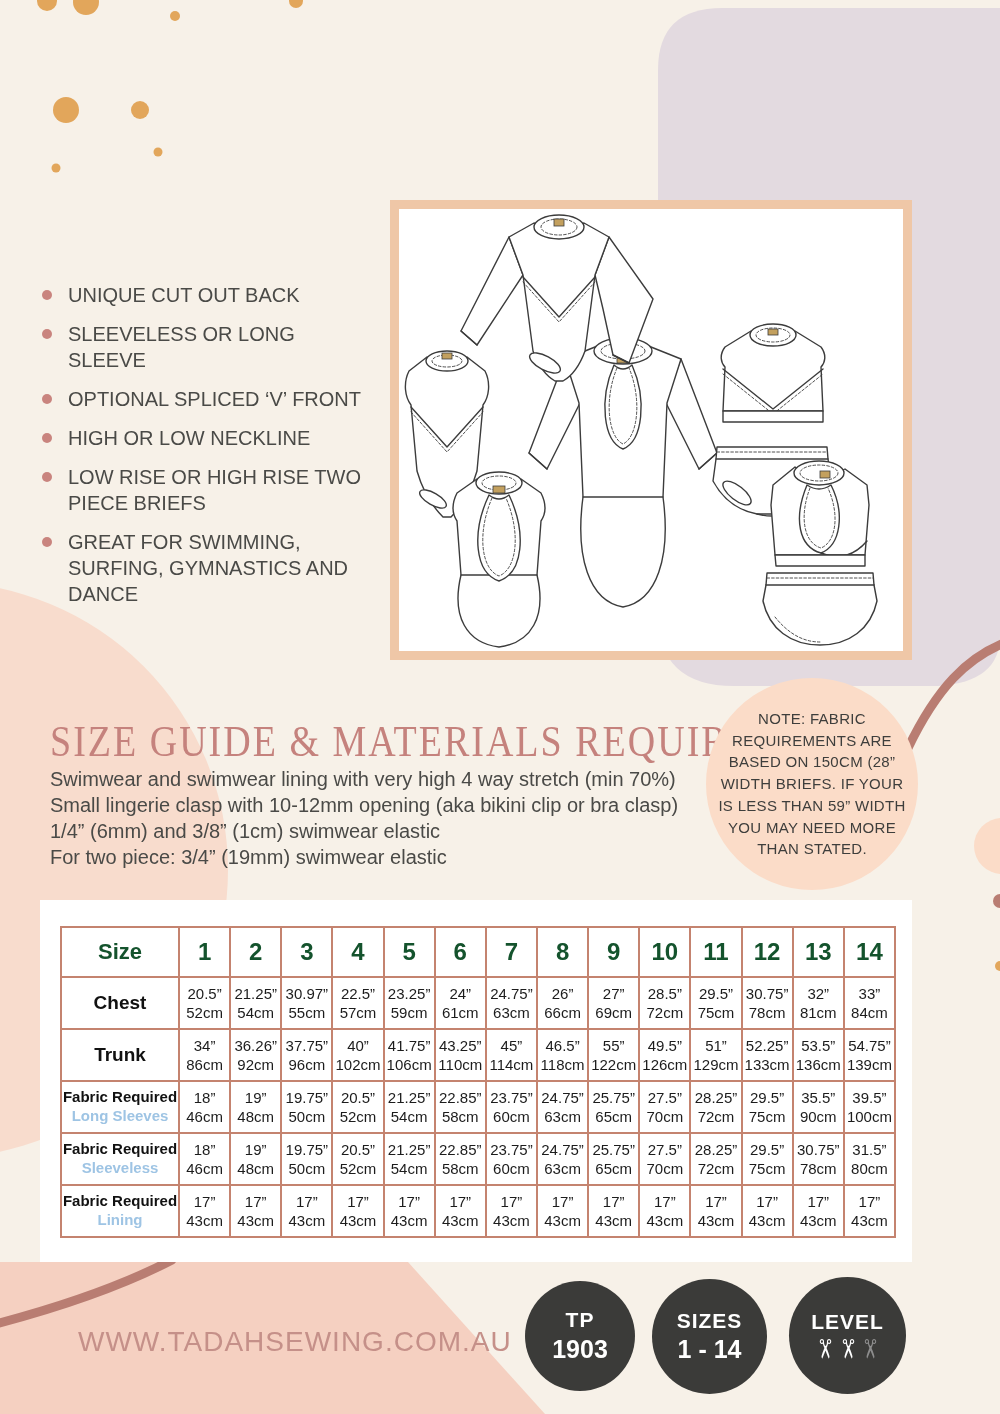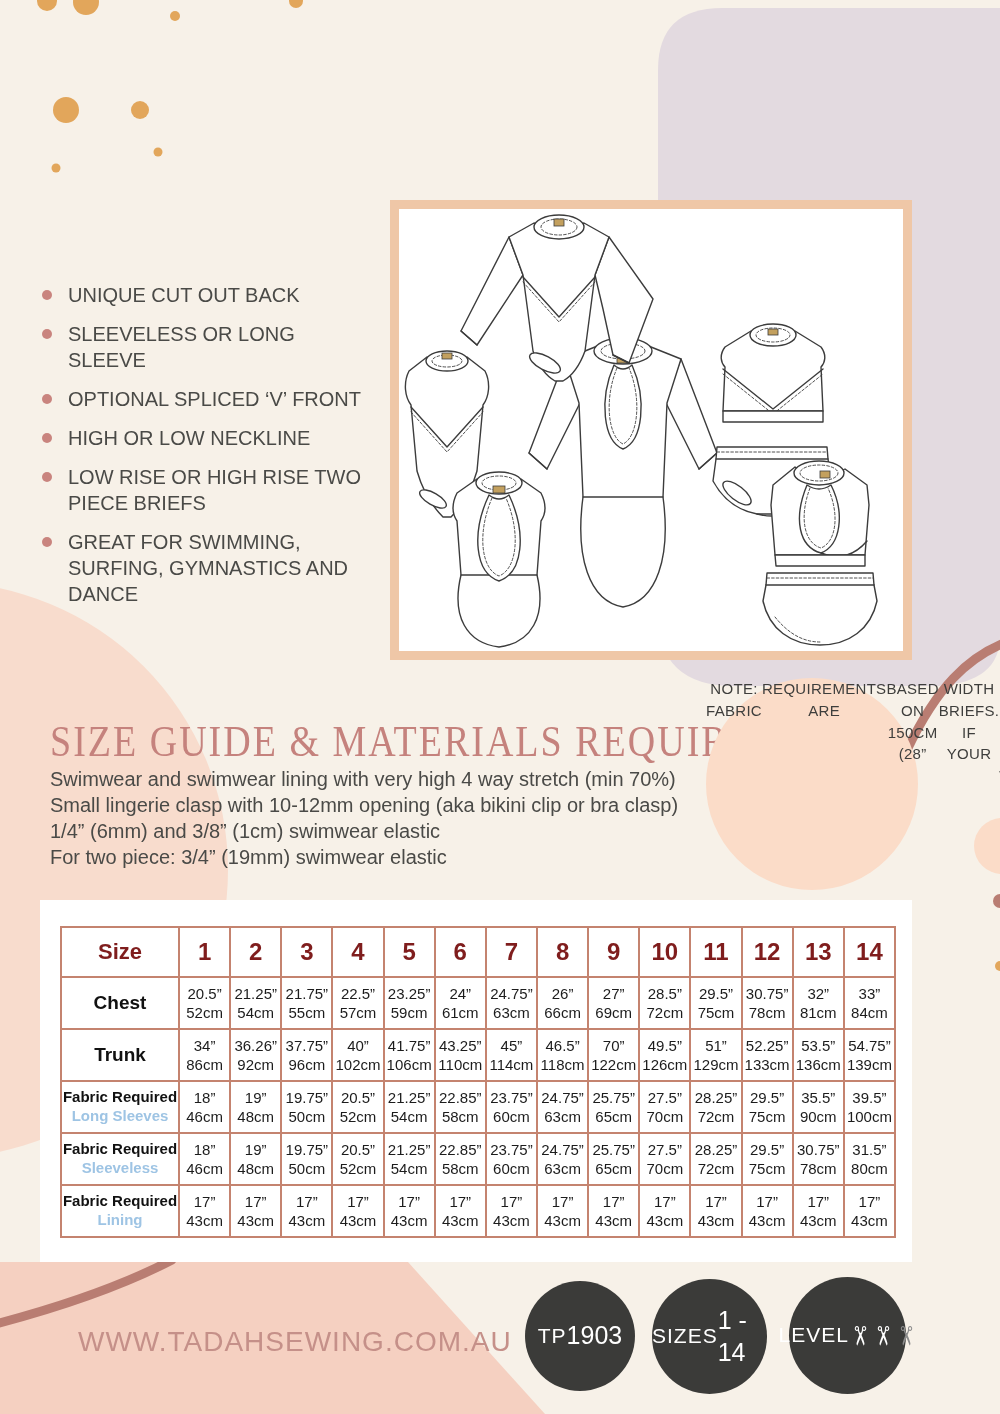--- a/index.html
+++ b/index.html
@@ -32,44 +32,44 @@
   .features .dot{position:absolute;left:2px;top:8px;width:10px;height:10px;
        border-radius:50%;background:var(--rose,#c9847e)}
 
   
   .sg-head{position:absolute;left:50px;top:716px;margin:0;font-weight:normal;
        font-family:"Liberation Serif",serif;font-size:38px;letter-spacing:2px;
        color:var(--rose-head,#c5827d);transform:scaleY(1.15);transform-origin:left top;z-index:2}
   .materials{position:absolute;left:50px;top:766px;z-index:2;
        font-size:20px;line-height:26px;color:var(--ink,#4a4a47)}
   .note{position:absolute;left:706px;top:678px;width:212px;height:212px;border-radius:50%;
-       background:var(--note-peach,#fbdcc8);display:flex;
-       justify-content:flex-start;text-align:center;font-size:15px;line-height:1.45;
+       background:var(--note-peach,#fbdcc8);display:flex;flex-direction:column;
+       justify-content:center;text-align:center;font-size:15px;line-height:1.45;
        color:#3e3e3c;letter-spacing:.3px;z-index:2}
 
   
   .table-wrap{position:absolute;left:40px;top:900px;width:872px;height:362px;
        background:#fff;box-sizing:border-box;padding:26px 16px 0 20px;z-index:2}
   .size-table{border-collapse:collapse;width:100%;table-layout:fixed}
   .size-table th,.size-table td{border:2px solid var(--table-border,#c4836f);
        background:#fff;text-align:center;vertical-align:middle;padding:0}
-  .size-table thead th{height:48px;font-size:24px;color:#7f1d1d}
+  .size-table thead th{height:48px;font-size:24px;color:#14532d}
   .size-table thead th.corner{font-size:22px}
   .size-table tbody tr{height:52px}
   .size-table td{font-size:15px;color:#1c1c1c;line-height:1.3}
   .size-table .lab{font-weight:bold;font-size:15px;color:#111;line-height:1.25}
   .size-table .lab.big{font-size:19px}
   .size-table .sub{font-weight:bold;font-size:15px;color:var(--blue,#9ec4e4);line-height:1.25}
 
   
   .site{position:absolute;left:78px;top:1326px;font-size:28px;letter-spacing:1px;
        color:var(--site-rose,#c59089);z-index:2}
   .badge{position:absolute;border-radius:50%;background:var(--badge,#3b3b39);color:#fff;
-       display:flex;align-items:center;justify-content:center;
-       font-weight:normal;text-align:left;z-index:2}
+       display:flex;flex-direction:column;align-items:center;justify-content:center;
+       font-weight:bold;text-align:left;z-index:2}
   .badge .l1{font-size:21px;letter-spacing:1px;line-height:1.25}
   .badge .l2{font-size:25px;line-height:1.25}
   .badge .scs{display:flex;gap:1px;margin-top:1px}
   .sc{font-family:"DejaVu Sans",sans-serif;font-size:26px;line-height:1;
       display:inline-block;transform:rotate(90deg);color:#fff}
   .sc.dim{color:#8d8d8d}
 </style>
 </head>
 <body>
 
@@ -242,21 +242,21 @@
             </th>
             <td>
               <div>20.5”</div>
               <div>52cm</div>
             </td>
             <td>
               <div>21.25”</div>
               <div>54cm</div>
             </td>
             <td>
-              <div>21.75”</div>
+              <div>30.97”</div>
               <div>55cm</div>
             </td>
             <td>
               <div>22.5”</div>
               <div>57cm</div>
             </td>
             <td>
               <div>23.25”</div>
               <div>59cm</div>
             </td>
@@ -327,21 +327,21 @@
             </td>
             <td>
               <div>45”</div>
               <div>114cm</div>
             </td>
             <td>
               <div>46.5”</div>
               <div>118cm</div>
             </td>
             <td>
-              <div>70”</div>
+              <div>55”</div>
               <div>122cm</div>
             </td>
             <td>
               <div>49.5”</div>
               <div>126cm</div>
             </td>
             <td>
               <div>51”</div>
               <div>129cm</div>
             </td>

